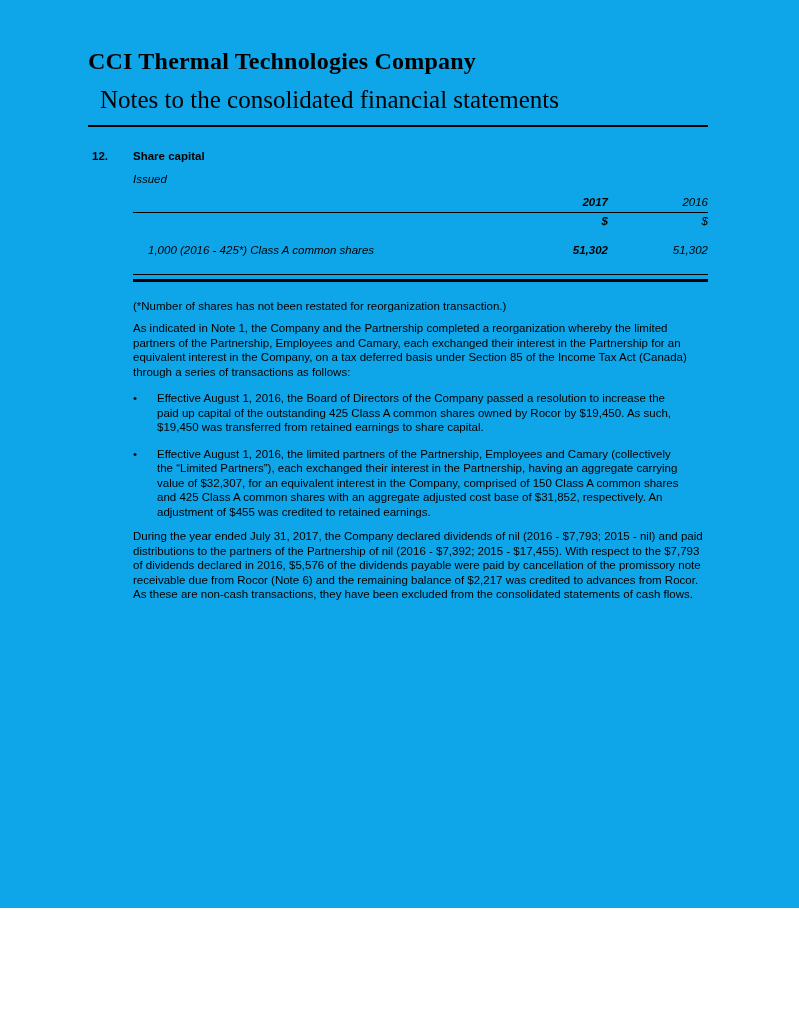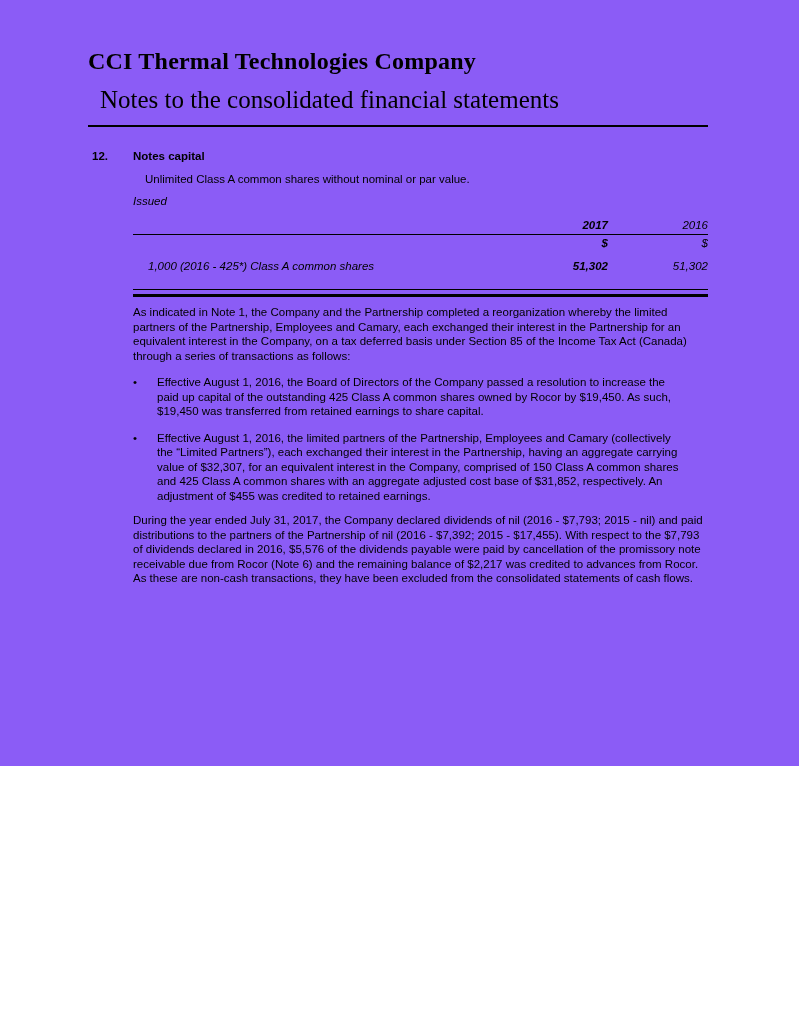--- a/index.html
+++ b/index.html
@@ -3,22 +3,22 @@
 <meta charset="utf-8">
 <style>
   html, body {
     margin: 0;
     padding: 0;
     background: #ffffff;
   }
   .page {
     position: relative;
     width: 799px;
-    height: 766px;
-    background: #8b5cf6;
+    height: 908px;
+    background: #0ea5e9;
     overflow: hidden;
     color: #000000;
   }
   .content-col {
     position: absolute;
     left: 88px;
     top: 0;
     width: 620px;
   }
   
@@ -89,21 +89,21 @@
     width: 100px;
     text-align: right;
   }
   .year-row {
     border-bottom: 1.5px solid #000;
     padding-bottom: 2px;
   }
   .bold { font-weight: bold; }
   .dollar-row { padding-top: 1px; }
   .data-row {
-    margin-top: 8px;
+    margin-top: 15px;
     border-bottom: 1px solid #000;
     padding-bottom: 16px;
   }
   .data-row .tdesc { padding-left: 15px; }
   .thick-rule {
     height: 3px;
     background: #000;
     margin-top: 4px;
   }
   
@@ -147,24 +147,23 @@
 
     <div class="doc-header">
       <h1 class="company-title">CCI Thermal Technologies Company</h1>
       <p class="doc-subtitle">Notes to the consolidated financial statements</p>
     </div>
 
     <div class="body-text">
 
       <div class="note-heading">
         <span class="note-number">12.</span>
-        <span class="note-title">Notes capital</span>
-      </div>
-
-      <div class="authorized-text">Unlimited Class A common shares without nominal or par value.</div>
+        <span class="note-title">Share capital</span>
+      </div>
+
       <div class="sub-label">Issued</div>
 
       <div class="share-table">
         <div class="trow year-row">
           <div class="tdesc"></div>
           <div class="tcol bold">2017</div>
           <div class="tcol">2016</div>
         </div>
         <div class="trow dollar-row">
           <div class="tdesc"></div>
@@ -172,20 +171,21 @@
           <div class="tcol">$</div>
         </div>
         <div class="trow data-row">
           <div class="tdesc">1,000 (2016 - 425*) Class A common shares</div>
           <div class="tcol bold">51,302</div>
           <div class="tcol">51,302</div>
         </div>
         <div class="thick-rule"></div>
       </div>
 
+      <div class="table-footnote">(*Number of shares has not been restated for reorganization transaction.)</div>
 
       <div class="para">As indicated in Note 1, the Company and the Partnership completed a reorganization whereby the limited partners of the Partnership, Employees and Camary, each exchanged their interest in the Partnership for an equivalent interest in the Company, on a tax deferred basis under Section 85 of the Income Tax Act (Canada) through a series of transactions as follows:</div>
 
       <div class="bullet-item">
         <span class="bullet-marker">•</span>
         <span class="bullet-text">Effective August 1, 2016, the Board of Directors of the Company passed a resolution to increase the paid up capital of the outstanding 425 Class A common shares owned by Rocor by $19,450. As such, $19,450 was transferred from retained earnings to share capital.</span>
       </div>
 
       <div class="bullet-item">
         <span class="bullet-marker">•</span>

